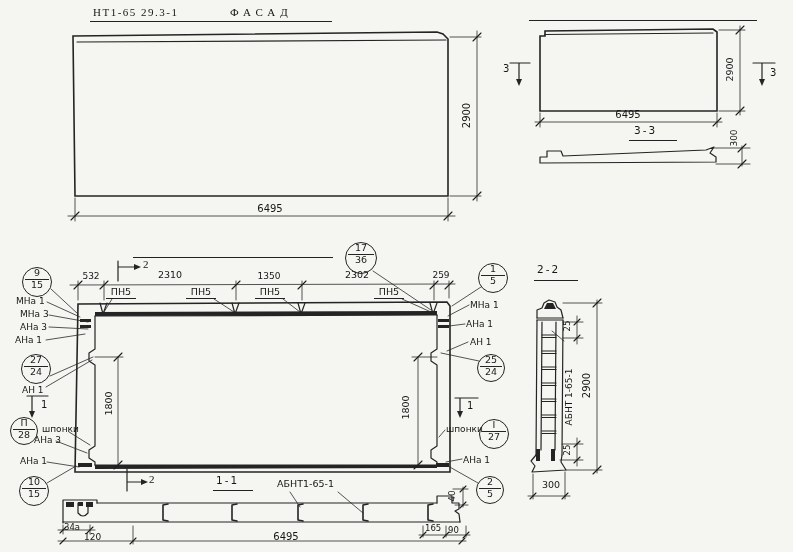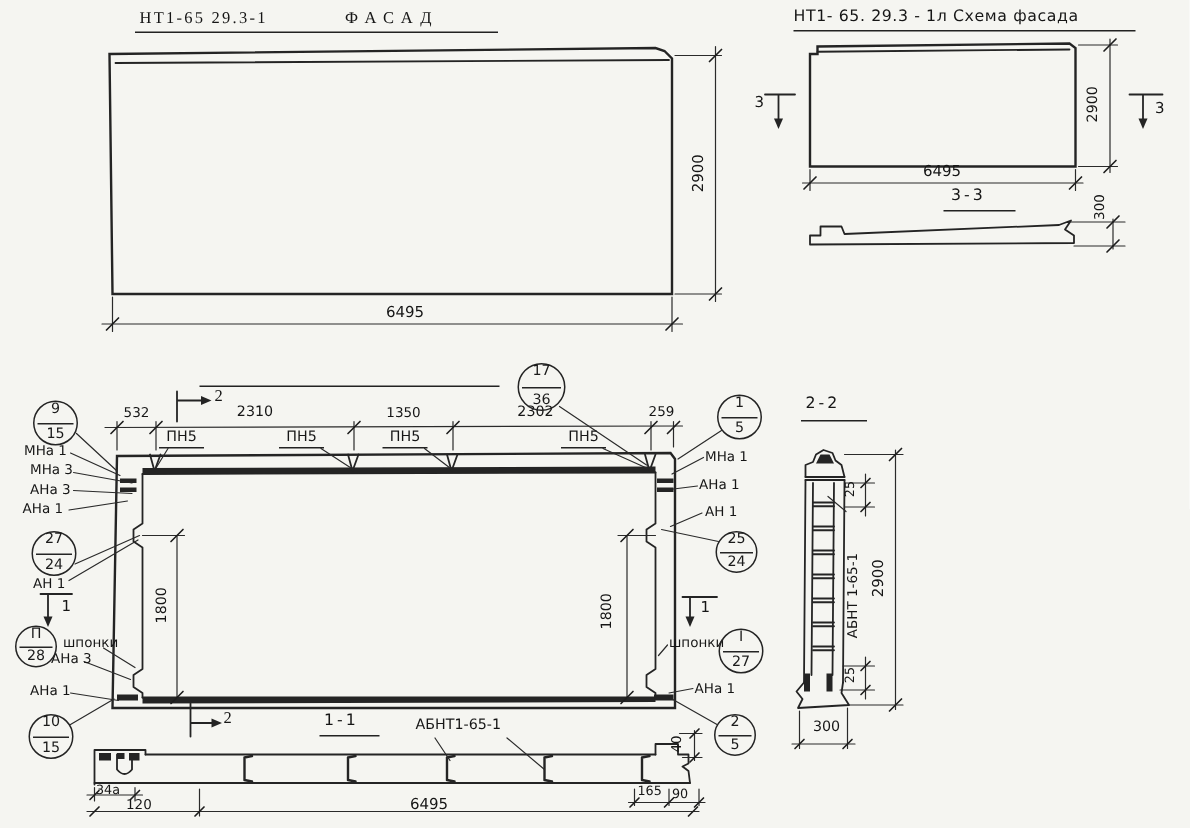--- a/index.html
+++ b/index.html
@@ -9,21 +9,21 @@
   .lw{stroke:#242424;fill:none;stroke-width:1.2;stroke-linecap:round;stroke-linejoin:round;}
   .lw2{stroke:#242424;fill:none;stroke-width:1.6;stroke-linecap:round;}
   .dim{stroke:#2a2a2a;fill:none;stroke-width:0.8;stroke-linecap:round;}
   .tick{stroke:#1d1d1d;fill:none;stroke-width:1.1;stroke-linecap:round;}
   .dk{fill:#242424;stroke:none;}
   .t{position:absolute;z-index:2;white-space:nowrap;color:#161616;}
   .c{text-align:center;}
   .vt{transform:rotate(-90deg);transform-origin:center;}
   .ul{position:absolute;z-index:2;border-top:1.4px solid #222;height:0;}
   .balloon{position:absolute;z-index:2;box-sizing:border-box;border:1.4px solid #242424;border-radius:50%;
-           display:flex;flex-direction:column;align-items:center;justify-content:space-between;line-height:1;}
+           display:flex;flex-direction:column;align-items:center;justify-content:flex-start;line-height:1;}
   .balloon .bt,.balloon .bb{font-size:9.5px;line-height:1.15;}
   .balloon .sep{width:86%;border-top:1.2px solid #242424;height:0;}
   .fs8{font-size:8.5px;} .fs9{font-size:9px;} .fs95{font-size:9.5px;} .fs10{font-size:10px;}
   .fs105{font-size:10.5px;} .fs11{font-size:11px;font-family:Liberation Serif, serif;}
 </style>
 </head>
 <body>
 
 <div id="sheet">
 
@@ -161,21 +161,20 @@
     <path class="tick" d="M530,499 L536,493 M562,499 L568,493"></path>
   </g>
 </svg>
 
 <span class="t fs11" style="left:93px;top:6px;letter-spacing:1.5px">НТ1-65 29.3-1</span>
 <span class="t fs11" style="left:230px;top:6px;letter-spacing:5px">ФАСАД</span>
 <div class="ul" style="left:90px;top:21px;width:242px"></div>
 <span class="t fs10 c" style="left:240px;top:203px;width:60px">6495</span>
 <span class="t fs10 c vt" style="left:446px;top:110px;width:40px">2900</span>
 
-<span class="t fs105" style="left:529px;top:5px;letter-spacing:0.4px">НТ1- 65. 29.3 - 1л Схема фасада</span>
 <div class="ul" style="left:529px;top:20px;width:228px"></div>
 <span class="t fs95 c vt" style="left:709px;top:64px;width:40px">2900</span>
 <span class="t fs10 c" style="left:600px;top:109px;width:56px">6495</span>
 <span class="t fs10" style="left:503px;top:63px">3</span>
 <span class="t fs10" style="left:770px;top:67px">3</span>
 <span class="t fs105" style="left:634px;top:124px;letter-spacing:2px">3-3</span>
 <div class="ul" style="left:629px;top:140px;width:48px"></div>
 <span class="t fs9 c vt" style="left:714px;top:133px;width:40px">300</span>
 
 <div class="ul" style="left:133px;top:257px;width:200px"></div>

